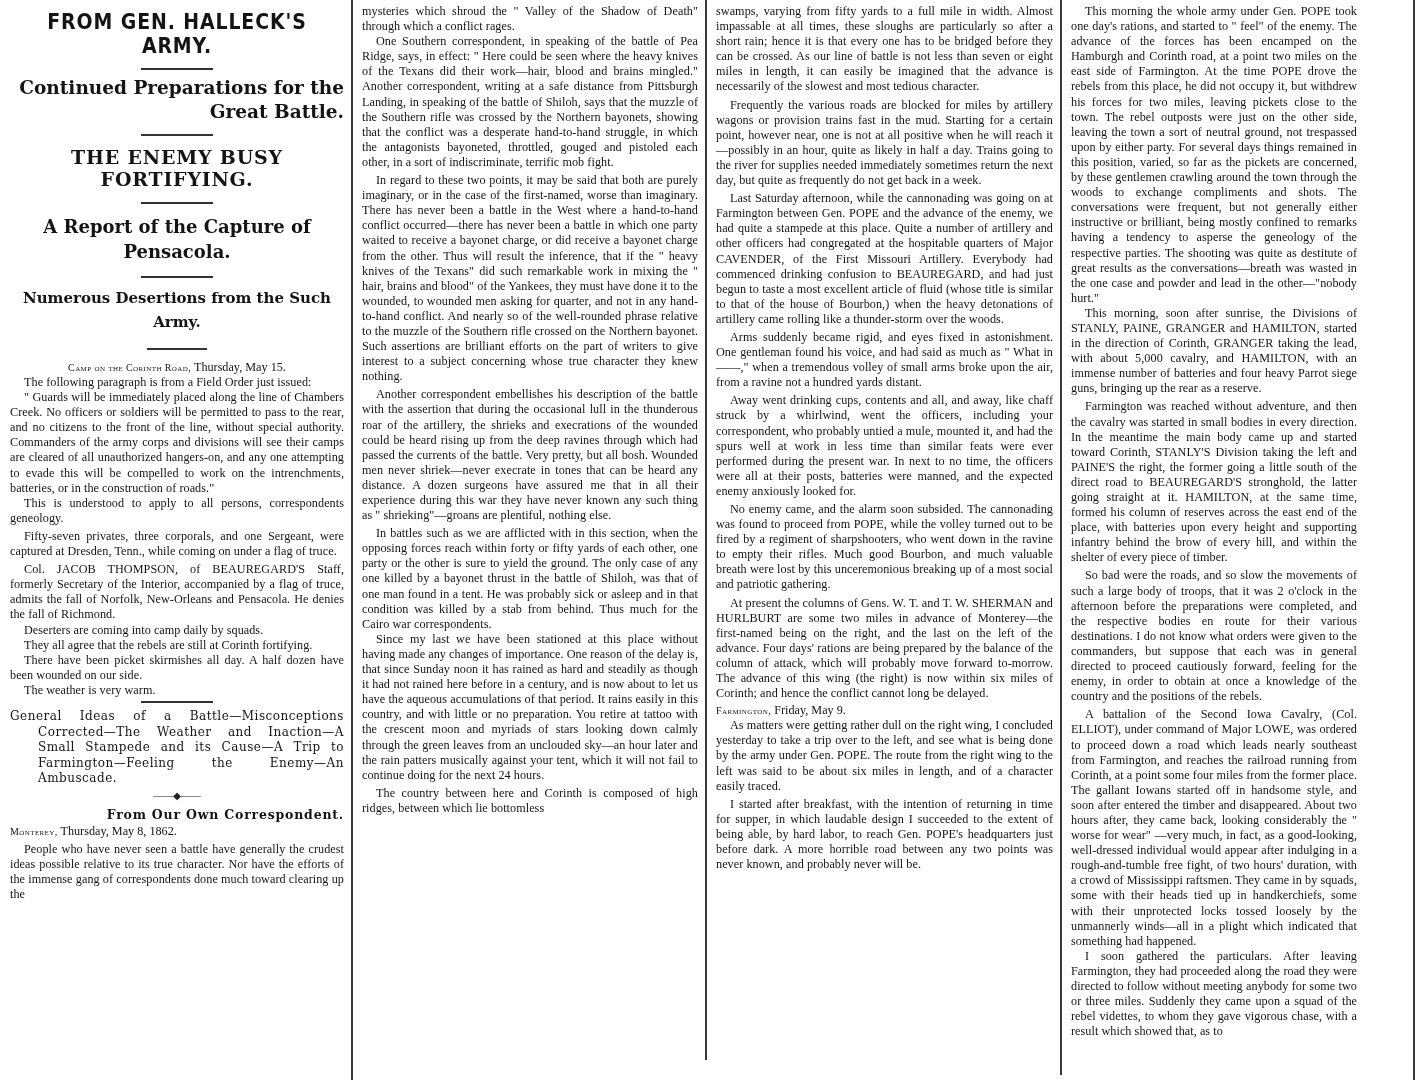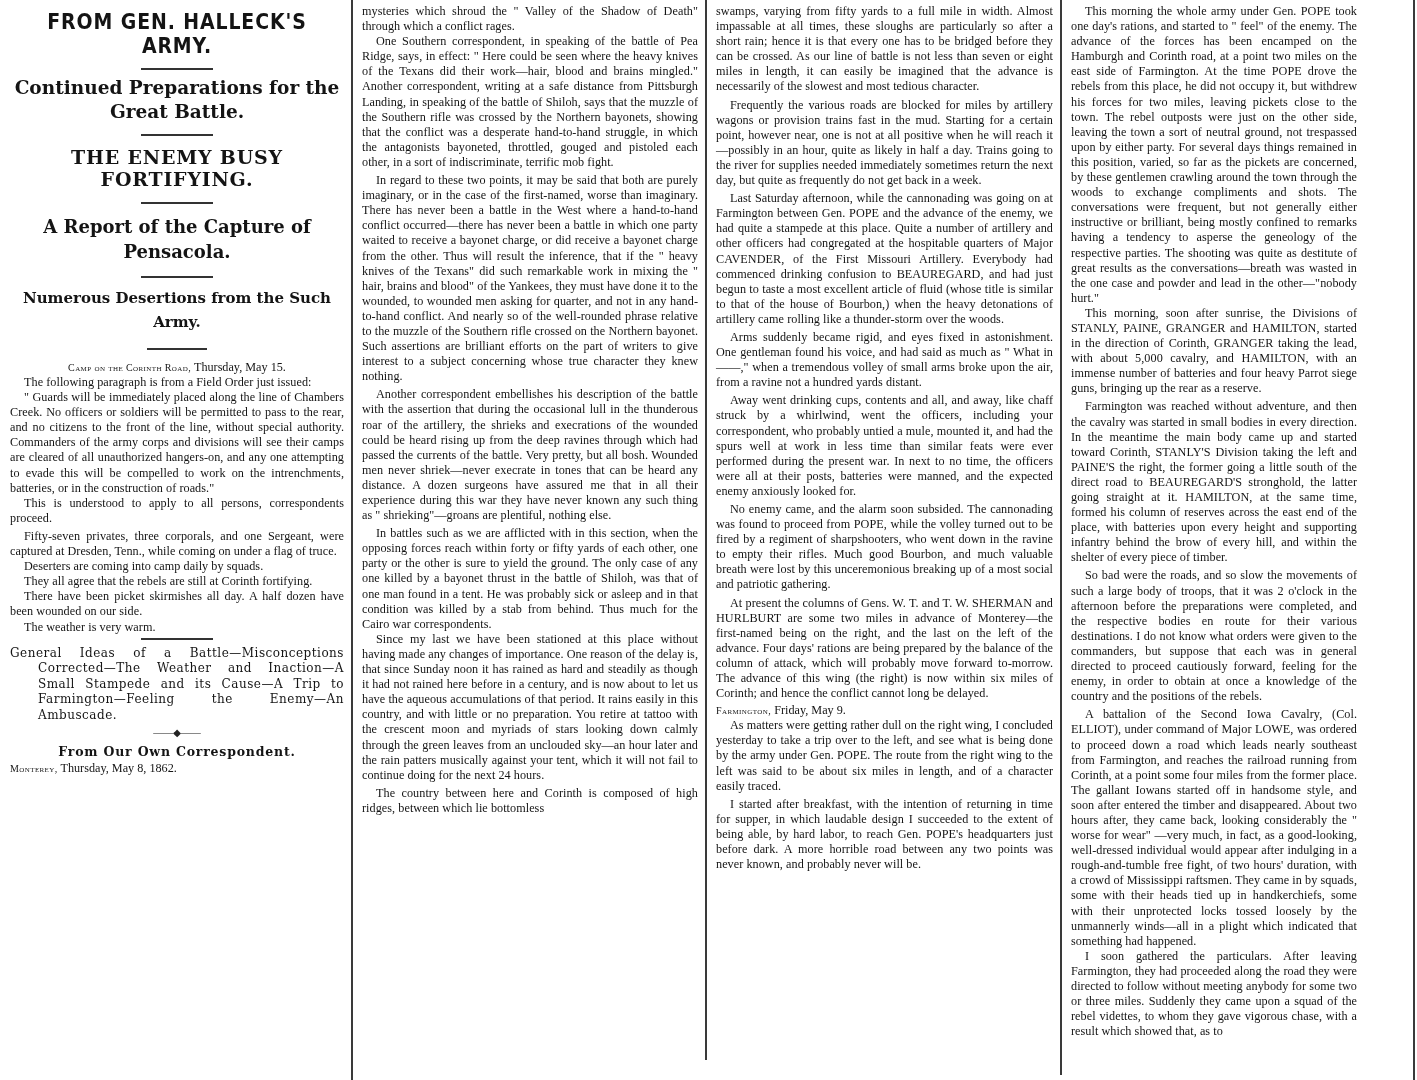--- a/index.html
+++ b/index.html
@@ -36,21 +36,21 @@
   .p.noindent { text-indent: 0; }
   .p.gap { margin-top: 3px; }
   .sc { font-variant: small-caps; font-size: 10px; letter-spacing: 0.4px; }
   .head1 {
     font-family: "DejaVu Sans", "Liberation Sans", sans-serif;
     font-weight: bold; font-size: 21px; text-align: center;
     letter-spacing: 1px; margin: 6px 0 10px 0; transform: scaleX(0.9);
   }
   .head2 {
     font-family: "DejaVu Serif", serif;
-    font-weight: bold; font-size: 18.5px; line-height: 24px; text-align: center;
+    font-weight: bold; font-size: 18.5px; line-height: 24px; text-align: right;
     margin: 6px 0 10px 0;
   }
   .head3 {
     font-family: "DejaVu Serif", serif;
     font-weight: bold; font-size: 19px; text-align: center;
     letter-spacing: 0.8px; margin: 10px 0 12px 0;
   }
   .head4 {
     font-family: "DejaVu Serif", serif;
     font-weight: bold; font-size: 18px; line-height: 25px; text-align: center;
@@ -71,21 +71,21 @@
     padding-left: 28px; text-indent: -28px; letter-spacing: 0.5px;
     margin: 6px 0 4px 0;
   }
   .dateline {
     font-size: 12.2px; line-height: 15px; text-align: left;
     padding-right: 14px; margin-top: 2px;
   }
   .dateline.center { text-align: center; padding-right: 0; margin-top: 10px; }
   .byline {
     font-family: "DejaVu Serif", serif; font-weight: bold;
-    font-size: 12.5px; text-align: center; letter-spacing: 0.8px; margin-top: 6px;
+    font-size: 12.5px; text-align: right; letter-spacing: 0.8px; margin-top: 6px;
   }
   .ornament {
     text-align: center; font-size: 10px; line-height: 10px; color: #222; margin-top: 4px;
   }
 </style>
 </head>
 <body>
 
 <div class="page">
 
@@ -100,35 +100,37 @@
     <div class="dash"></div>
     <div class="head5">Numerous Desertions from the Such Army.</div>
     <div class="dash short"></div>
 
     <div class="dateline center">
       <span class="sc">Camp on the Corinth Road,</span>
       <span>Thursday, May 15.</span>
     </div>
     <p class="p">The following paragraph is from a Field Order just issued:</p>
     <p class="p">" Guards will be immediately placed along the line of Chambers Creek. No officers or soldiers will be permitted to pass to the rear, and no citizens to the front of the line, without special authority. Commanders of the army corps and divisions will see their camps are cleared of all unauthorized hangers-on, and any one attempting to evade this will be compelled to work on the intrenchments, batteries, or in the construction of roads."</p>
-    <p class="p">This is understood to apply to all persons, correspondents proceed.</p>
+    <p class="p">This is understood to apply to all persons, correspondents geneology.</p>
     <p class="p gap">Fifty-seven privates, three corporals, and one Sergeant, were captured at Dresden, Tenn., while coming on under a flag of truce.</p>
+    <p class="p gap">Col. JACOB THOMPSON, of BEAUREGARD'S Staff, formerly Secretary of the Interior, accompanied by a flag of truce, admits the fall of Norfolk, New-Orleans and Pensacola. He denies the fall of Richmond.</p>
     <p class="p">Deserters are coming into camp daily by squads.</p>
     <p class="p">They all agree that the rebels are still at Corinth fortifying.</p>
     <p class="p">There have been picket skirmishes all day. A half dozen have been wounded on our side.</p>
     <p class="p">The weather is very warm.</p>
     <div class="dash" style="margin-top:3px"></div>
 
     <div class="subhead">General Ideas of a Battle—Misconceptions Corrected—The Weather and Inaction—A Small Stampede and its Cause—A Trip to Farmington—Feeling the Enemy—An Ambuscade.</div>
     <div class="ornament">——◆——</div>
     <div class="byline">From Our Own Correspondent.</div>
     <div class="dateline">
       <span class="sc">Monterey,</span>
       <span>Thursday, May 8, 1862.</span>
     </div>
+    <p class="p gap">People who have never seen a battle have generally the crudest ideas possible relative to its true character. Nor have the efforts of the immense gang of correspondents done much toward clearing up the</p>
   </div>
   <div class="rule" style="left:351px;height:1080px"></div>
 
   <div class="col col2">
     <p class="p noindent">mysteries which shroud the " Valley of the Shadow of Death" through which a conflict rages.</p>
     <p class="p">One Southern correspondent, in speaking of the battle of Pea Ridge, says, in effect: " Here could be seen where the heavy knives of the Texans did their work—hair, blood and brains mingled." Another correspondent, writing at a safe distance from Pittsburgh Landing, in speaking of the battle of Shiloh, says that the muzzle of the Southern rifle was crossed by the Northern bayonets, showing that the conflict was a desperate hand-to-hand struggle, in which the antagonists bayoneted, throttled, gouged and pistoled each other, in a sort of indiscriminate, terrific mob fight.</p>
     <p class="p gap">In regard to these two points, it may be said that both are purely imaginary, or in the case of the first-named, worse than imaginary. There has never been a battle in the West where a hand-to-hand conflict occurred—there has never been a battle in which one party waited to receive a bayonet charge, or did receive a bayonet charge from the other. Thus will result the inference, that if the " heavy knives of the Texans" did such remarkable work in mixing the " hair, brains and blood" of the Yankees, they must have done it to the wounded, to wounded men asking for quarter, and not in any hand-to-hand conflict. And nearly so of the well-rounded phrase relative to the muzzle of the Southern rifle crossed on the Northern bayonet. Such assertions are brilliant efforts on the part of writers to give interest to a subject concerning whose true character they knew nothing.</p>
     <p class="p gap">Another correspondent embellishes his description of the battle with the assertion that during the occasional lull in the thunderous roar of the artillery, the shrieks and execrations of the wounded could be heard rising up from the deep ravines through which had passed the currents of the battle. Very pretty, but all bosh. Wounded men never shriek—never execrate in tones that can be heard any distance. A dozen surgeons have assured me that in all their experience during this war they have never known any such thing as " shrieking"—groans are plentiful, nothing else.</p>
     <p class="p gap">In battles such as we are afflicted with in this section, when the opposing forces reach within forty or fifty yards of each other, one party or the other is sure to yield the ground. The only case of any one killed by a bayonet thrust in the battle of Shiloh, was that of one man found in a tent. He was probably sick or asleep and in that condition was killed by a stab from behind. Thus much for the Cairo war correspondents.</p>
     <p class="p">Since my last we have been stationed at this place without having made any changes of importance. One reason of the delay is, that since Sunday noon it has rained as hard and steadily as though it had not rained here before in a century, and is now about to let us have the aqueous accumulations of that period. It rains easily in this country, and with little or no preparation. You retire at tattoo with the crescent moon and myriads of stars looking down calmly through the green leaves from an unclouded sky—an hour later and the rain patters musically against your tent, which it will not fail to continue doing for the next 24 hours.</p>

